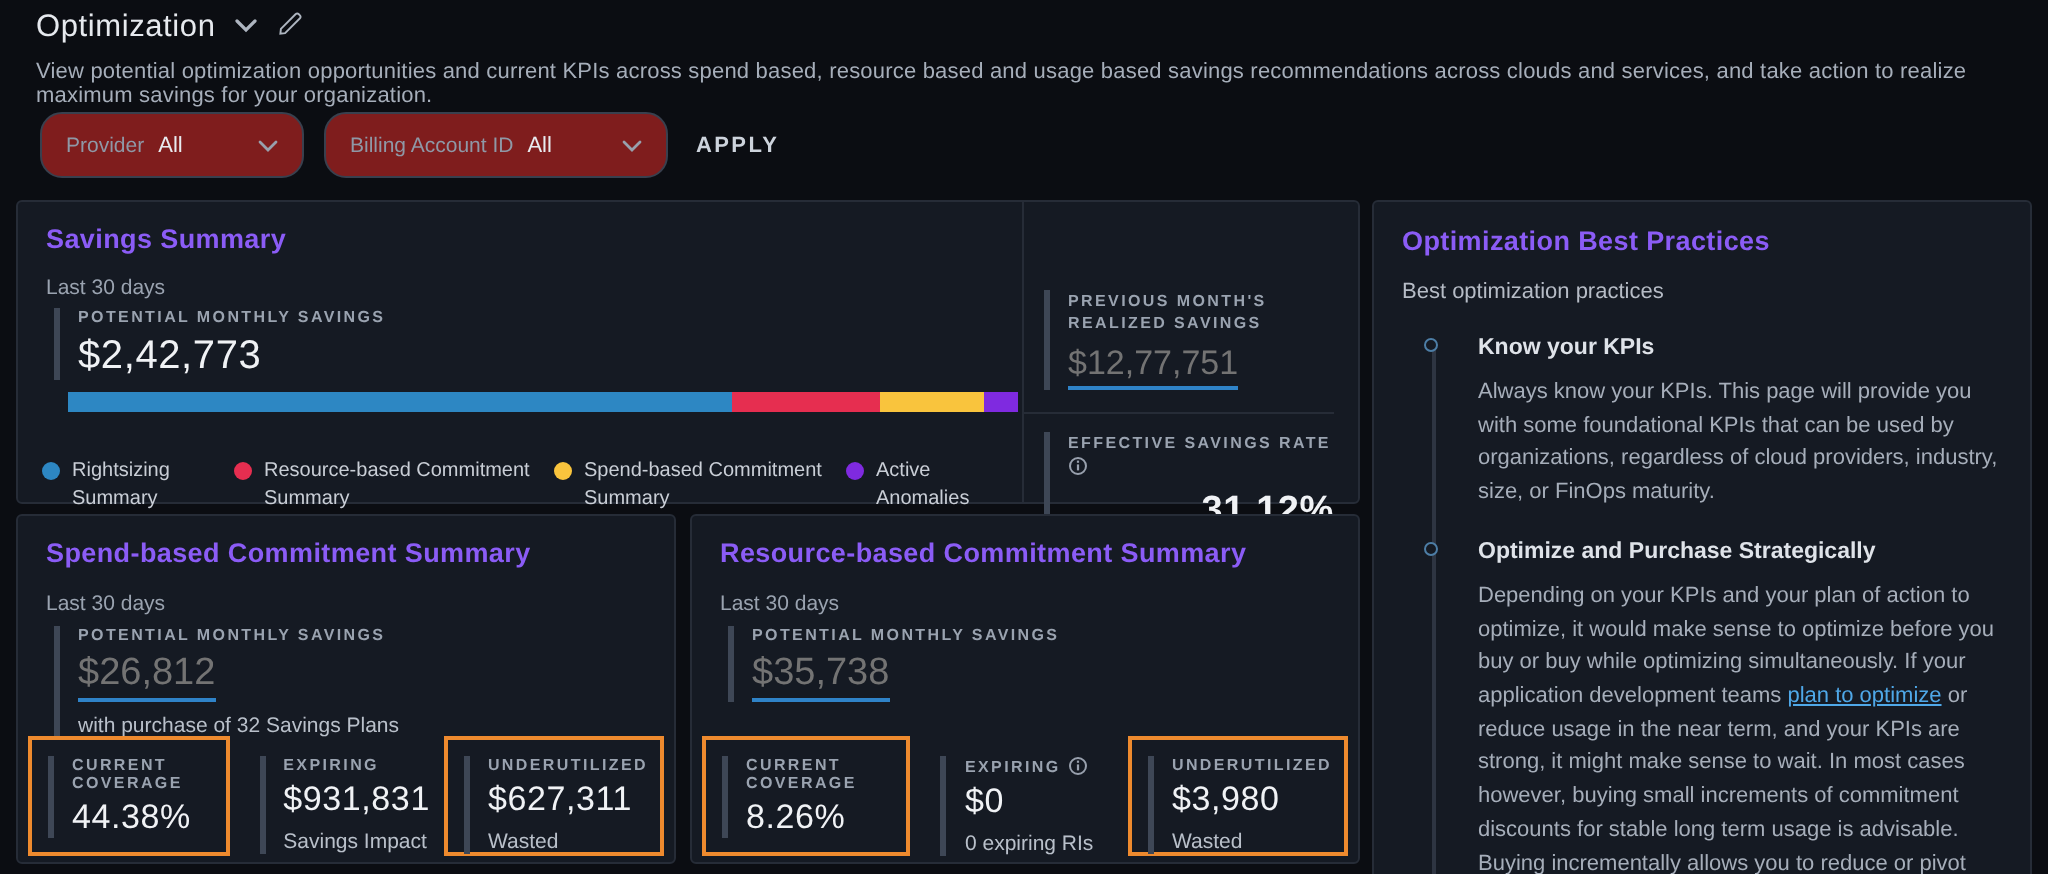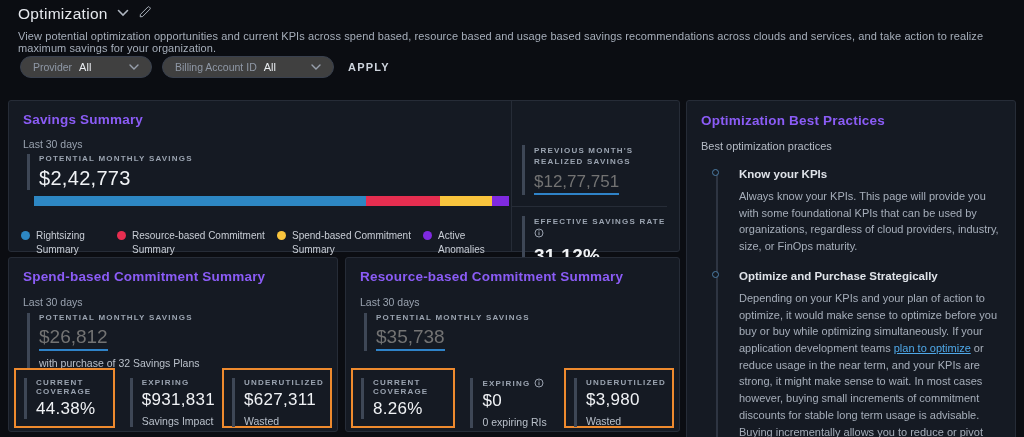--- a/index.html
+++ b/index.html
@@ -9,21 +9,21 @@
 
   
   .header { position:absolute; left:18px; top:5px; right:18px; }
   .title-row { display:flex; align-items:flex-start; gap:9px; }
   .page-title { font-size:15.5px; font-weight:400; color:#e6e9ee; letter-spacing:.3px; }
   .icon-btn { display:inline-flex; align-items:center; justify-content:center; cursor:pointer; background:none; border:none; padding:0; }
   .page-desc { margin-top:7px; font-size:11px; color:#a6aeba; letter-spacing:.1px; }
 
   
   .filter-row { position:absolute; left:20px; top:56px; display:flex; align-items:center; gap:10px; }
-  .pill { display:flex; align-items:center; height:22px; border-radius:11px; background:#404040; border:1px solid #39404e; padding:0 12px; cursor:pointer; }
+  .pill { display:flex; align-items:center; height:33px; border-radius:11px; background:#7f1d1d; border:1px solid #39404e; padding:0 12px; cursor:pointer; }
   .pill-label { font-size:10.5px; color:#8f98a6; }
   .pill-value { font-size:11px; color:#e8ebef; margin-left:7px; }
   .pill .chev { margin-left:auto; padding-left:26px; display:flex; }
   .pill-provider { width:132px; }
   .pill-billing { width:172px; }
   .apply-btn { background:none; border:none; color:#cdd3dc; font-family:inherit; font-size:11px; font-weight:bold; letter-spacing:1.2px; margin-left:4px; cursor:pointer; }
 
   
   .card { position:absolute; background:#151a23; border:1px solid #262c37; border-radius:3px; }
   .card-title { font-size:13.5px; font-weight:600; color:#8b5cf6; letter-spacing:.2px; }
@@ -55,21 +55,21 @@
   .legend-value { color:#c2c8d1; }
   .li-1 { width:96px; } .li-1 .legend-name { max-width:66px; }
   .li-2 { width:160px; } .li-2 .legend-name { max-width:142px; }
   .li-3 { width:146px; } .li-3 .legend-name { max-width:128px; }
   .li-4 { width:76px; } .li-4 .legend-name { max-width:52px; }
 
   .summary-right { position:absolute; right:0; top:0; bottom:0; width:168px; border-left:1px solid #262c37; padding:44px 12px 0 10px; }
   .summary-right .kpi-label { line-height:1.4; display:block; }
   .summary-right .kpi-link { font-size:17px; margin-top:5px; }
   .right-divider { border-top:1px solid #262c37; margin:11px 0 9px -10px; }
-  .summary-right .kpi-value { font-size:19px; font-weight:600; }
+  .summary-right .kpi-value { font-size:19px; font-weight:600;text-align:right; }
 
   
   .sub-card .card-title { position:absolute; left:14px; top:11px; }
   .sub-card .period { position:absolute; left:14px; top:38px; }
   .kpi-potential-sub { position:absolute; left:18px; top:55px; }
   .kpi-row { position:absolute; left:5px; right:5px; top:110px; display:flex; gap:7px; }
   .kpi-cell { flex:1; }
   .kpi-cell-plain { padding:10px 0 0 8px; }
   .kpi-cell-boxed { border:2px solid #ee8a2e; padding:8px 6px 8px 8px; height:60px; }
   .kpi-mini .kpi-value { font-size:17px; margin-top:3px; }

